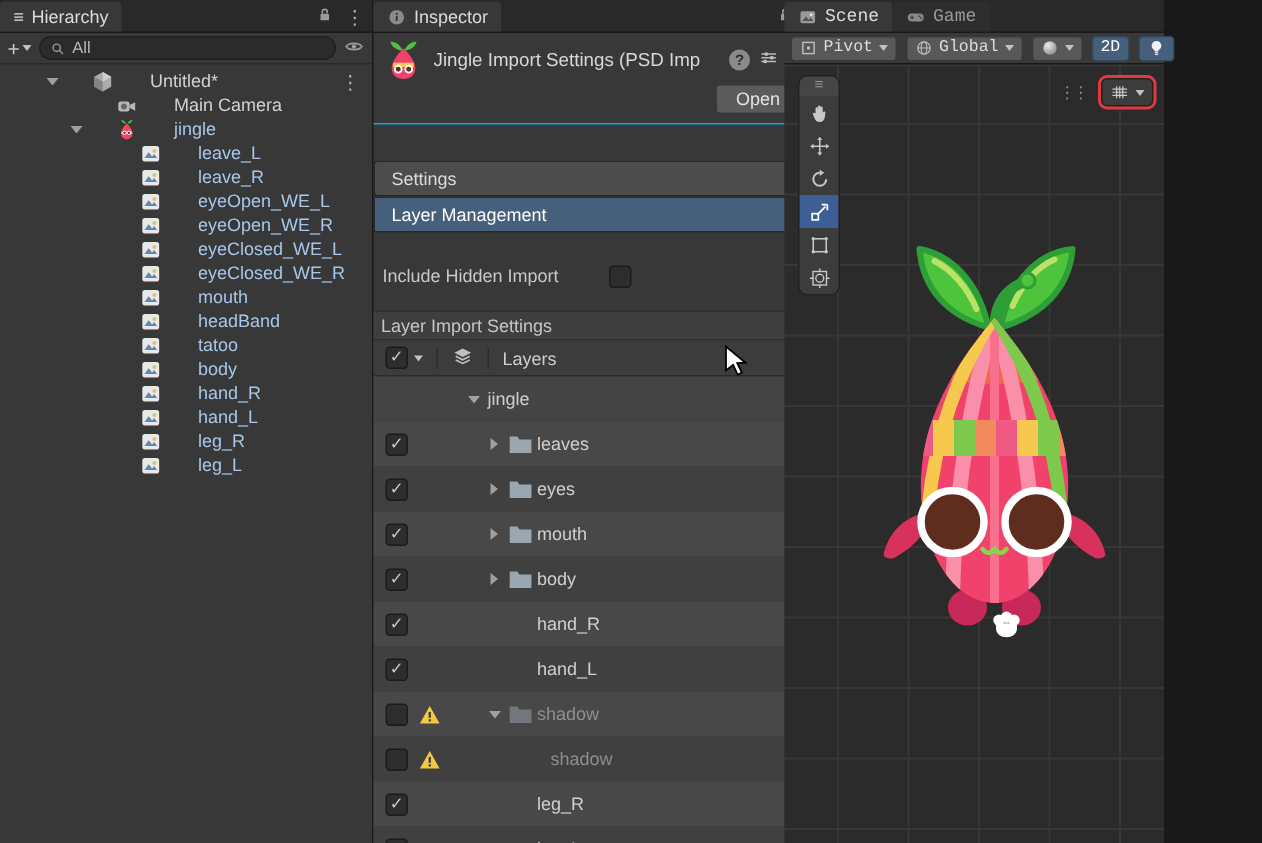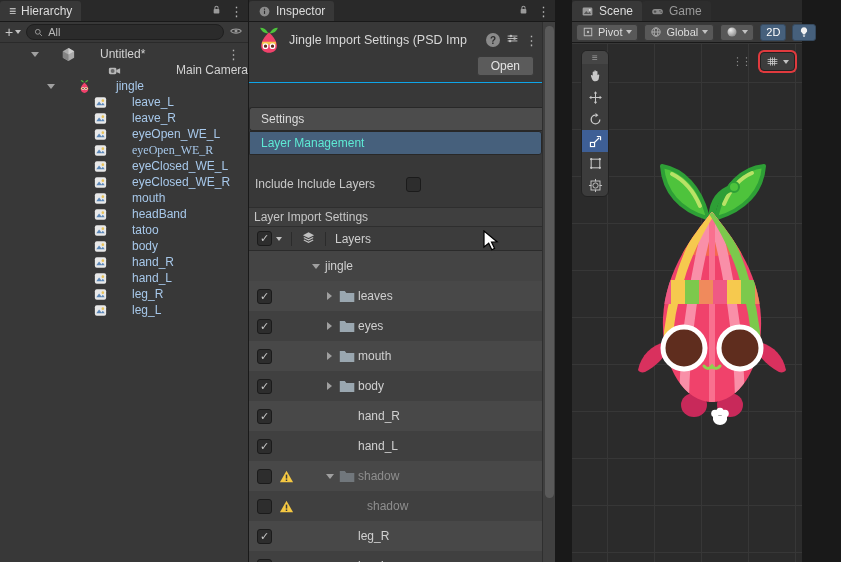--- a/index.html
+++ b/index.html
@@ -2,21 +2,21 @@
 <html><head>
 <meta charset="utf-8">
 <style>
   *{margin:0;padding:0;box-sizing:border-box;}
   html,body{width:841px;height:562px;overflow:hidden;background:#191919;
     font-family:"Liberation Sans",sans-serif;color:#CFCFCF;}
   #root{position:relative;width:841px;height:562px;background:#191919;font-size:12px;}
   .panel{position:absolute;top:0;bottom:0;background:#383838;}
   #hierarchy{left:0;width:248px;}
   #inspector{left:249px;width:306px;}
-  #scene{left:572px;width:230px;}
+  #scene{left:523px;width:253px;font-family:Liberation Mono, monospace;}
 
   
   .tabstrip{height:22px;background:#292929;display:flex;align-items:stretch;position:relative;border-bottom:1px solid #191919;}
   .tab{display:flex;align-items:center;gap:5px;padding:0 9px;background:#383838;color:#DCDCDC;border-radius:3px 3px 0 0;margin-top:1px;white-space:nowrap;}
   .tab.inactive{background:#2D2D2D;color:#9A9A9A;}
   .tab svg{width:13px;height:13px;}
   .strip-icons{position:absolute;right:5px;top:0;height:22px;display:flex;align-items:center;gap:7px;}
   .strip-icons svg{width:13px;height:13px;}
   .kebab{color:#B4B4B4;font-size:13px;line-height:1;}
 
@@ -47,21 +47,21 @@
   .ih-title{flex:1;white-space:nowrap;overflow:hidden;color:#D8D8D8;font-size:12.5px;}
   .help-circle{width:14px;height:14px;border-radius:50%;background:#8A8A8A;color:#2D2D2D;font-size:10px;font-weight:bold;display:flex;align-items:center;justify-content:center;flex:none;}
   .ih-icons{display:flex;align-items:center;gap:6px;}
   .ih-icons svg{width:13px;height:13px;}
   .ih-row2{display:flex;justify-content:flex-end;padding:2px 4px 2px 0;}
   .open-btn{background:#5B5B5B;border:1px solid #393939;border-radius:3px;padding:2px 13px;color:#E4E4E4;font-size:12px;}
   .mgmt-tabs{display:flex;justify-content:center;margin-top:24px;flex-direction:column;}
   .seg{padding:4px 11px;border:1px solid #282828;background:#4C4C4C;color:#DCDCDC;font-size:12px;}
   .seg.first{border-radius:3px 0 0 3px;border-right:none;}
   .seg.last{border-radius:0 3px 3px 0;}
-  .seg.active{background:#46607C;color:#5eead4;}
+  .seg.active{background:#46607C;color:#ffffff;}
   .include-row{display:flex;align-items:center;margin-top:20px;padding-left:6px;height:18px;}
   .include-row .lab{width:151px;color:#C8C8C8;}
   .cb{width:15px;height:15px;background:#2D2D2D;border:1px solid #1B1B1B;border-radius:3px;display:flex;align-items:center;justify-content:center;font-size:11px;color:#C9C9C9;flex:none;line-height:1;}
   .section-header{margin-top:14px;height:20px;background:#3F3F3F;border-top:1px solid #2E2E2E;border-bottom:1px solid #2E2E2E;display:flex;align-items:center;padding-left:5px;color:#C6C6C6;}
   .table-header{height:24px;background:#3C3C3C;border-bottom:1px solid #2B2B2B;display:flex;align-items:center;padding-left:8px;gap:4px;}
   .table-header svg{width:15px;height:15px;}
   .vsep{width:1px;height:14px;background:#2B2B2B;margin:0 5px;}
   .lrow{height:30px;display:flex;align-items:center;position:relative;}
   .lrow.root{background:#444444;}
   .lrow.za{background:#484848;}
@@ -144,21 +144,21 @@
           <span class="hicon">
             <svg viewBox="0 0 16 16">
               <path d="M8 1l6 3.5v7L8 15 2 11.5v-7z" fill="#ABABAB"></path>
               <path d="M8 1v7l6-3.5z" fill="#CFCFCF"></path>
               <path d="M8 8v7l-6-3.5v-7z" fill="#848484"></path>
             </svg>
           </span>
           <span class="hlabel">Untitled*</span>
           <span class="rowkebab">⋮</span>
         </div>
-        <div class="hrow" style="padding-left: 44px; justify-content: space-between;">
+        <div class="hrow" style="padding-left: 44px;">
           <span class="fold"></span>
           <span class="hicon">
             <svg viewBox="0 0 16 16">
               <rect x="2" y="5" width="8" height="7" rx="1.5" fill="#B8B8B8"></rect>
               <path d="M10 7.5l4-2v6l-4-2z" fill="#B8B8B8"></path>
               <circle cx="6" cy="8.5" r="2.1" fill="#666"></circle>
             </svg>
           </span>
           <span class="hlabel">Main Camera</span>
         </div>
@@ -202,21 +202,21 @@
           <span class="fold"></span>
           <span class="hicon">
             <svg viewBox="0 0 16 16">
               <rect x="2" y="2.5" width="12" height="11" rx="2" fill="#E8E8E8"></rect>
               <path d="M3.5 11l3-4 2.5 3 1.5-1.8 2 2.8z" fill="#5B87B8"></path>
               <circle cx="10.5" cy="6" r="1.4" fill="#E8C35A"></circle>
             </svg>
           </span>
           <span class="hlabel prefab">eyeOpen_WE_L</span>
         </div>
-        <div class="hrow" style="padding-left: 60px; font-family: Liberation Serif, serif;">
+        <div class="hrow" style="padding-left: 60px;">
           <span class="fold"></span>
           <span class="hicon">
             <svg viewBox="0 0 16 16">
               <rect x="2" y="2.5" width="12" height="11" rx="2" fill="#E8E8E8"></rect>
               <path d="M3.5 11l3-4 2.5 3 1.5-1.8 2 2.8z" fill="#5B87B8"></path>
               <circle cx="10.5" cy="6" r="1.4" fill="#E8C35A"></circle>
             </svg>
           </span>
           <span class="hlabel prefab">eyeOpen_WE_R</span>
         </div>
@@ -381,21 +381,21 @@
           <button class="open-btn">Open</button>
         </div>
       </div>
 
       <div class="mgmt-tabs">
         <div class="seg first">Settings</div>
         <div class="seg last active">Layer Management</div>
       </div>
 
       <div class="include-row">
-        <span class="lab">Include Include Layers</span>
+        <span class="lab">Include Hidden Import</span>
         <span class="cb" id="include-cb"></span>
       </div>
 
       <div class="section-header">
         <span>Layer Import Settings</span>
       </div>
 
       <div class="table-header">
         <span class="cb" id="header-cb">✓</span>
         <span class="caret"></span>

